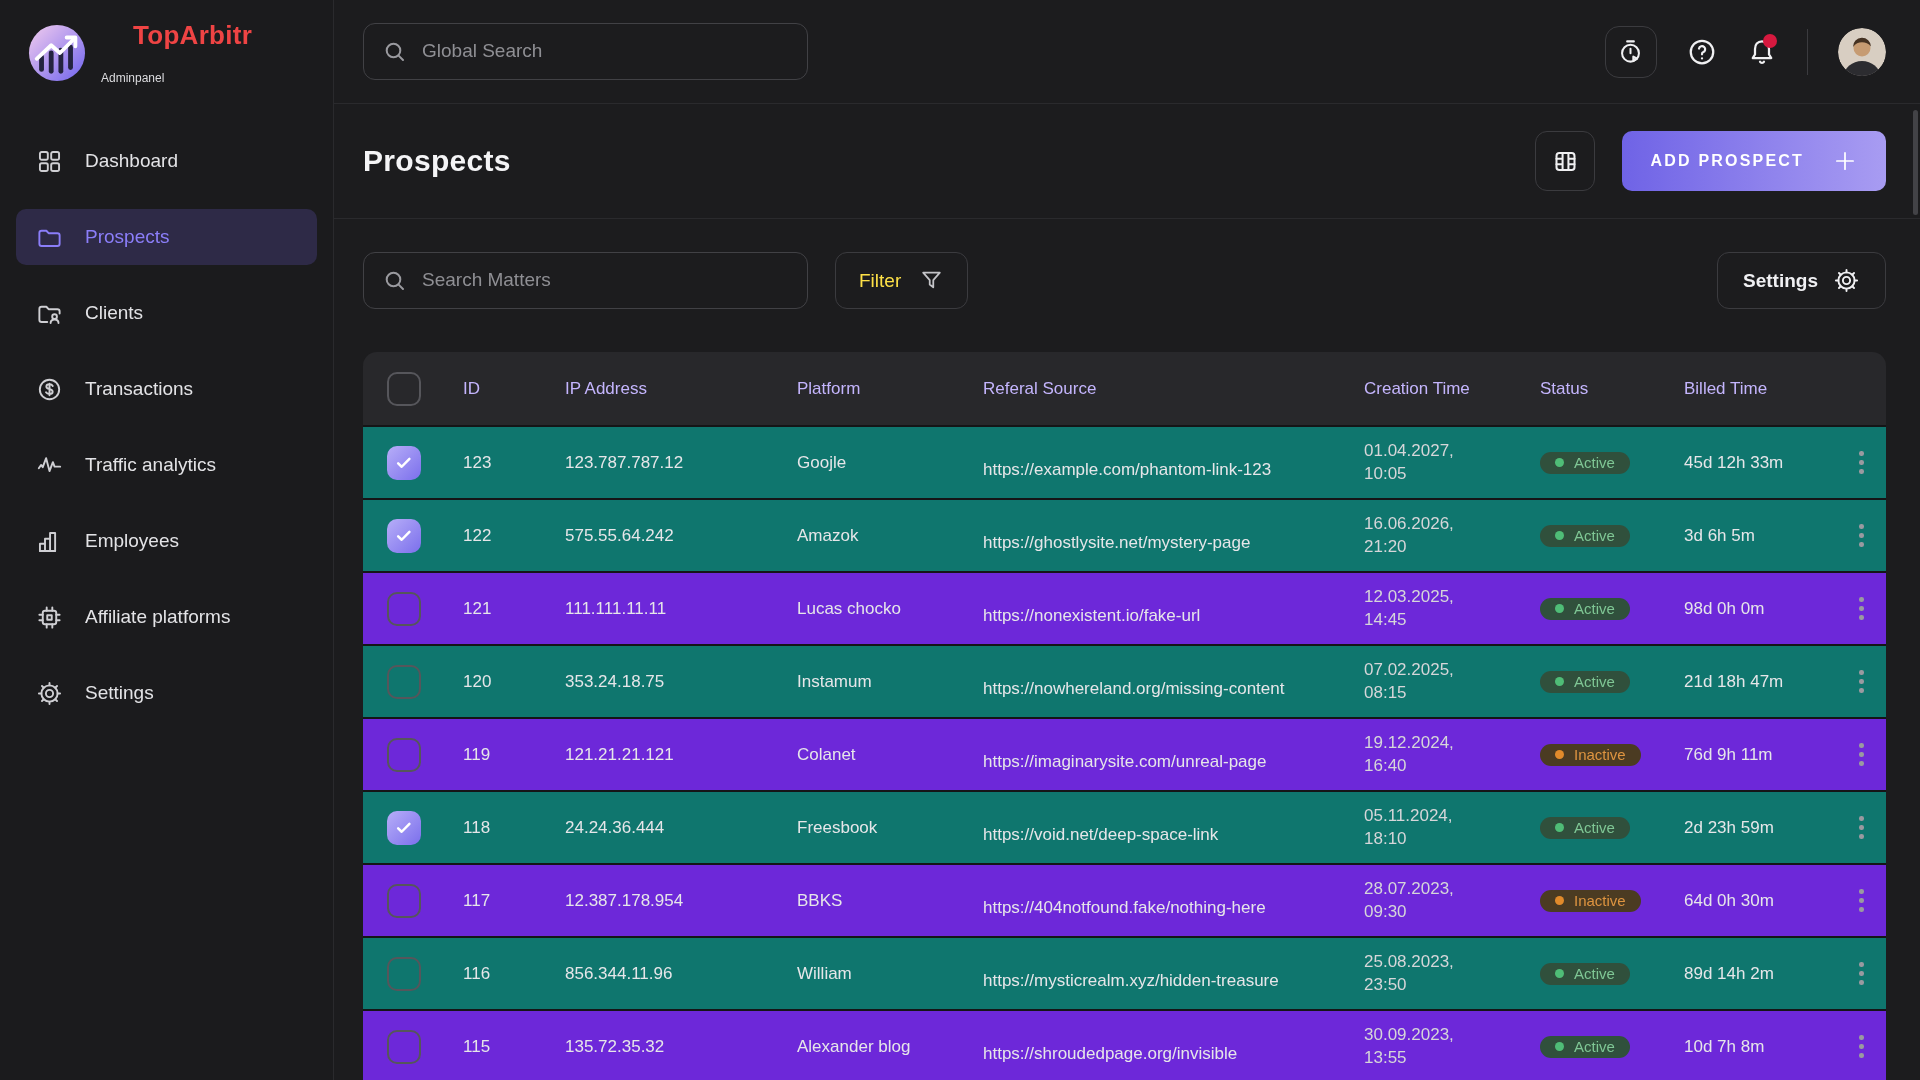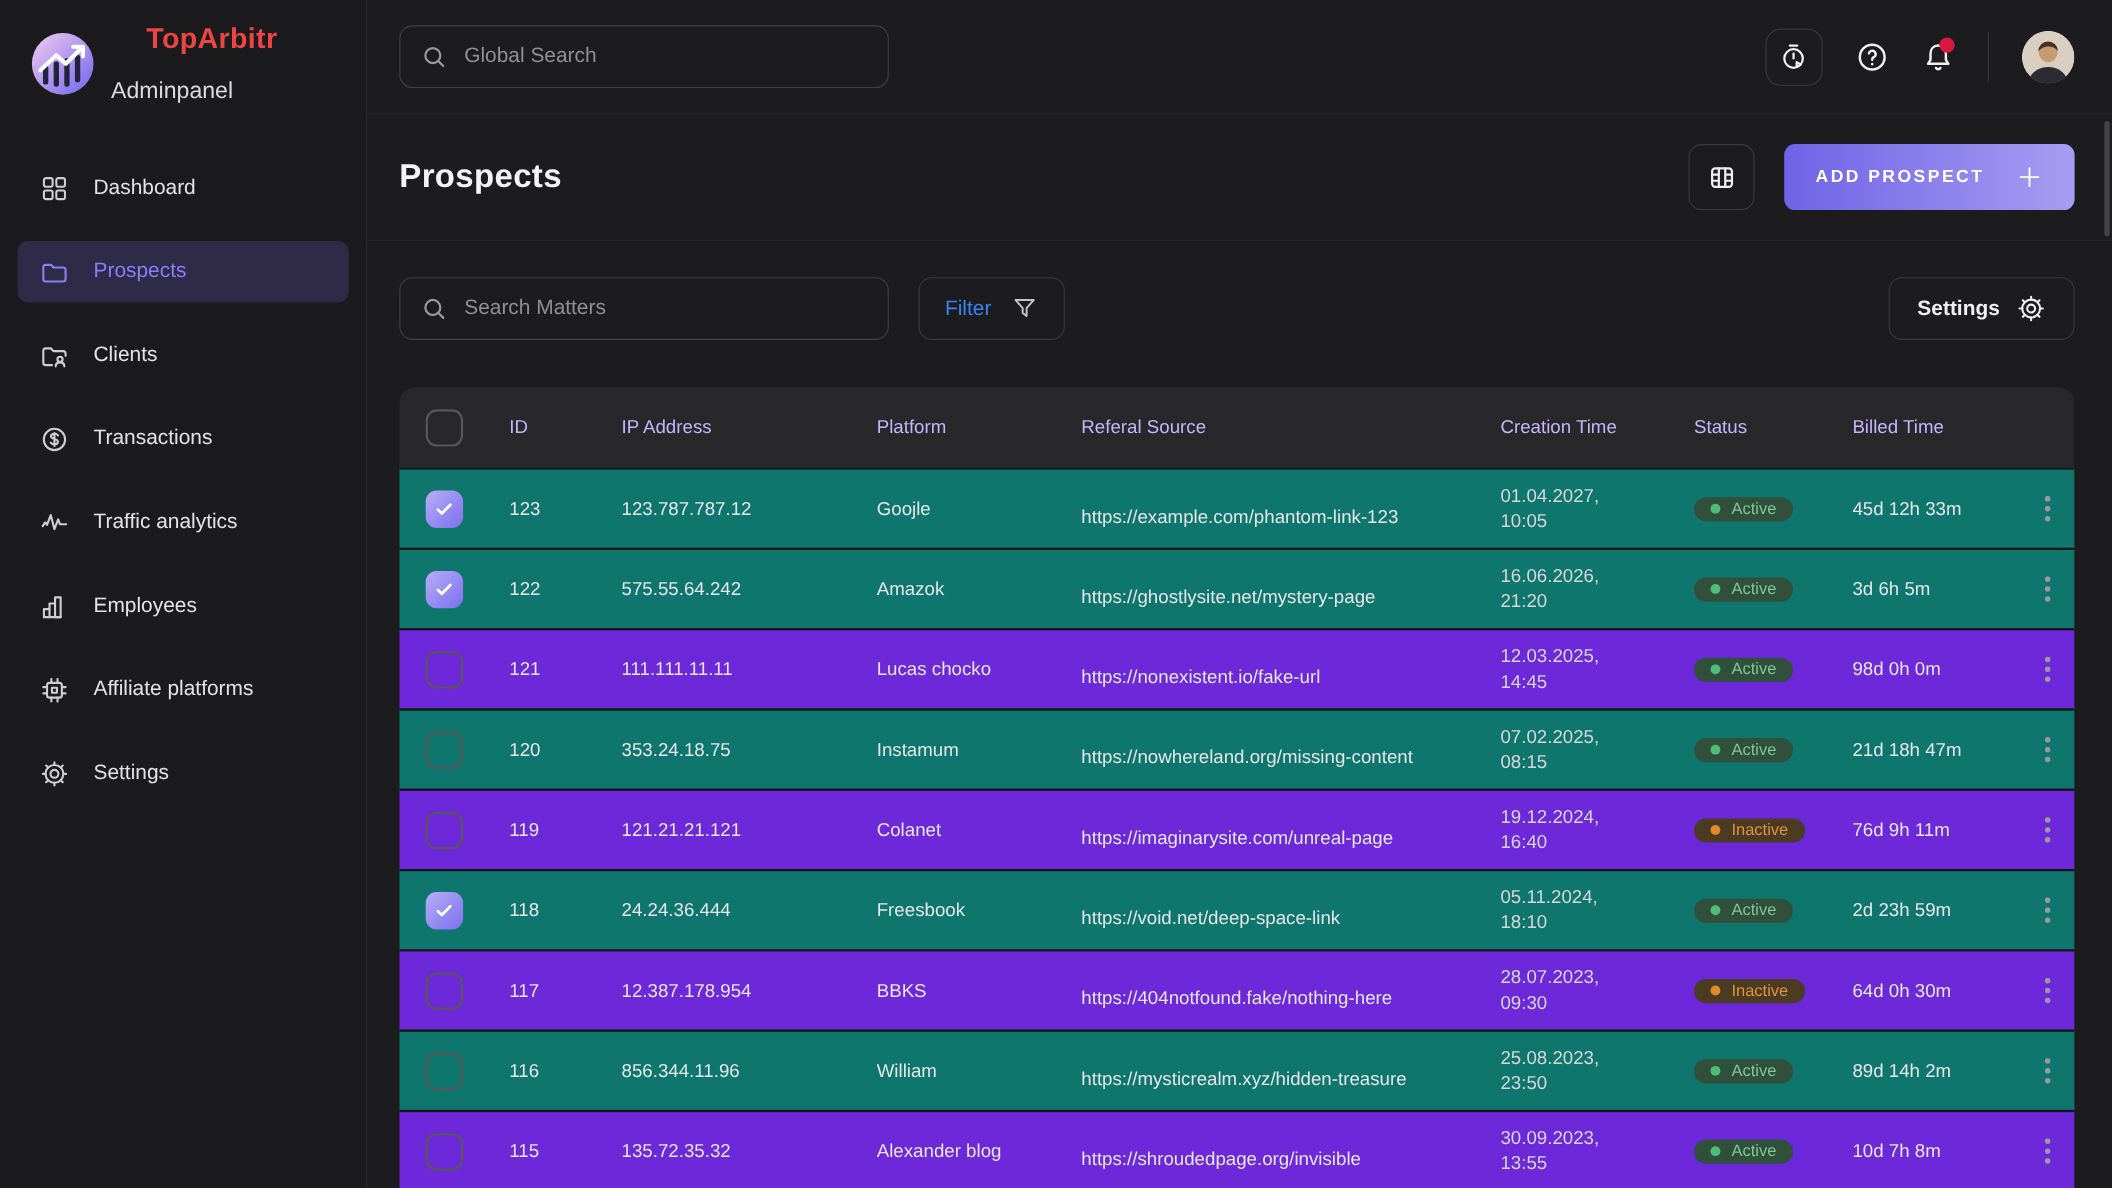--- a/index.html
+++ b/index.html
@@ -13,21 +13,21 @@
 
   
   .sidebar {
     width:334px; flex:none; background:#1b1b1d;
     border-right:1px solid #2a2a2d;
     padding:20px 16px 0 16px;
   }
   .logo-row { display:flex; align-items:center; gap:15px; padding-left:12px; margin-bottom:48px; }
   .logo-icon { width:58px; height:58px; flex:none; }
   .brand-name { font-size:26px; font-weight:700; color:#ef4444; letter-spacing:.3px;margin-left:32px; }
-  .brand-sub  { font-size:21px; color:#dcdcdf; margin-top:20px; }
+  .brand-sub  { font-size:12px; color:#dcdcdf; margin-top:20px; }
 
   .nav { display:flex; flex-direction:column; }
   .nav-item {
     display:flex; align-items:center; gap:22px;
     height:56px; padding:0 20px; border-radius:10px;
     margin-bottom:20px; color:#e3e3e6; font-size:19px; cursor:pointer;
   }
   .nav-item .nav-icon { width:27px; height:27px; display:grid; place-items:center; }
   .nav-item svg { width:27px; height:27px; stroke:#cfcfd3; fill:none; stroke-width:1.7; stroke-linecap:round; stroke-linejoin:round; }
   .nav-item.active { background:#2e2a47; color:#8b7ef9; }
@@ -85,21 +85,21 @@
     font-family:inherit; display:flex; align-items:center; gap:28px; cursor:pointer;
   }
   .add-btn svg { width:26px; height:26px; stroke:#fff; stroke-width:1.6; fill:none; stroke-linecap:round; }
 
   .full-hr { height:1px; background:#2a2a2d; margin:0 -34px 0 -29px; }
 
   .filter-row { display:flex; align-items:center; margin-top:33px; }
   .filter-btn {
     margin-left:27px; height:57px; padding:0 23px;
     border:1.5px solid #3b3b3f; border-radius:12px; background:transparent;
-    display:flex; align-items:center; gap:18px; color:#3b82f6; font-size:19px;
+    display:flex; align-items:center; gap:18px; color:#fde047; font-size:19px;
     font-family:inherit; cursor:pointer;
   }
   .filter-btn svg { width:25px; height:25px; stroke:#c4c4c8; fill:none; stroke-width:1.7; stroke-linejoin:round; }
   .settings-btn {
     margin-left:auto; height:57px; padding:0 25px;
     border:1.5px solid #3b3b3f; border-radius:12px; background:transparent;
     display:flex; align-items:center; gap:15px; color:#f0f0f3;
     font-size:19px; font-weight:700; font-family:inherit; cursor:pointer;
   }
   .settings-btn svg { width:27px; height:27px; stroke:#f0f0f3; fill:none; stroke-width:1.7; stroke-linecap:round; }

